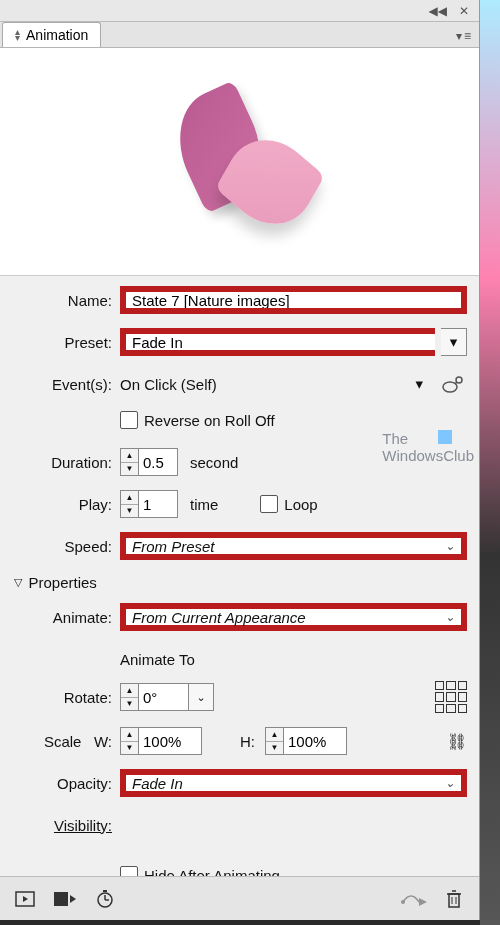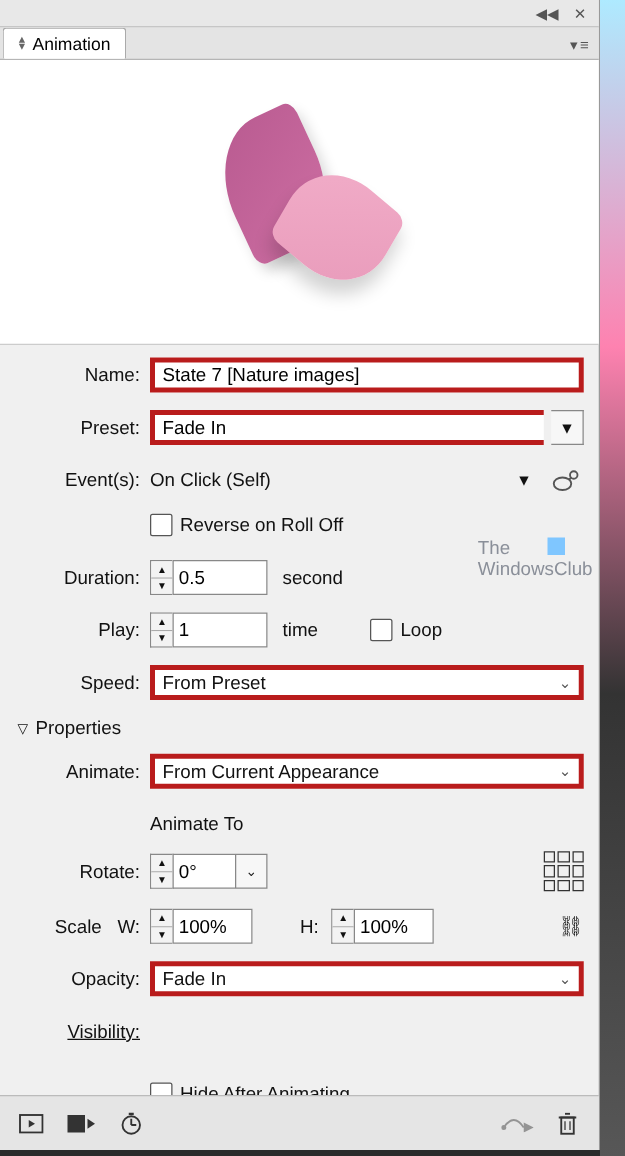--- a/index.html
+++ b/index.html
@@ -15,30 +15,30 @@
   .tab-menu { padding: 0 8px 4px 0; color: #555; font-size: 12px; display:flex; align-items:center; gap:2px; }
   .preview { height: 228px; background: #fff; margin: 0; display:flex; align-items:center; justify-content:center; border-bottom: 1px solid #ccc; }
   .butterfly { position: relative; width: 160px; height: 140px; }
   .wing { position:absolute; border-radius: 60% 10% 60% 10%; }
   .wing.left { width: 80px; height: 110px; background: linear-gradient(145deg, #b85a90, #ce6fa3); left: 20px; top: 0; transform: rotate(-25deg); box-shadow: 2px 8px 10px rgba(0,0,0,.15);}
   .wing.right { width: 90px; height: 80px; background: linear-gradient(145deg, #f2aec9, #e89aba); left: 65px; top: 50px; transform: rotate(40deg) skew(10deg); box-shadow: 4px 10px 14px rgba(0,0,0,.18);}
   .panel { padding: 10px 12px 0 12px; font-size: 15px; color: #111; }
   .row { display: flex; align-items: center; margin-bottom: 14px; min-height: 28px; }
   .label { width: 108px; text-align: right; padding-right: 8px; font-size: 15px; }
   .field { flex: 1; display:flex; align-items:center; gap:6px; }
-  input[type=text].txt, .sel { height: 28px; border: 4px solid #b91c1c; background: #fff; padding: 0 6px; font-size: 15px; }
+  input[type=text].txt, .sel { height: 28px; border: 6px solid #b91c1c; background: #fff; padding: 0 6px; font-size: 15px; }
   .txt.full { flex: 1; }
-  .sel { flex: 1; display:flex; align-items:center; justify-content:space-between; padding-right: 6px; }
+  .sel { flex: 1; display:flex; align-items:center; justify-content:space-between; padding-right: 6px; font-style: italic; }
   .sel .caret { font-size: 12px; color: #555; }
   .dropbtn { width: 26px; height: 28px; border:1px solid #888; border-left:none; display:flex; align-items:center; justify-content:center; background:#f7f7f7; }
   .spin { display:flex; }
   .spin .btns { width: 18px; height: 28px; border:1px solid #888; border-right:none; display:flex; flex-direction:column; }
   .spin .btns div { flex:1; display:flex; align-items:center; justify-content:center; font-size:8px; background:#f3f3f3; border-bottom:1px solid #aaa; }
   .spin .btns div:last-child{border-bottom:none;}
-  .spin input { width: 76px; height:28px; border:1px solid #888; padding:0 4px; font-size:15px; }
+  .spin input { width: 40px; height:28px; border:1px solid #888; padding:0 4px; font-size:15px; }
   .unit { margin-left: 6px; font-size:15px; }
   .chk { display:flex; align-items:center; gap:6px; }
   .chk .box { width:18px; height:18px; border:1px solid #555; background:#fff; border-radius:2px; }
   .section-header { display:flex; align-items:center; gap:6px; font-size:15px; margin: 8px 0 12px 2px; }
   .section-header .tri { font-size:11px; }
   .iconbtn { width:28px; height:24px; display:flex; align-items:center; justify-content:center; color:#444; }
   .proxy-grid { width:32px; height:32px; display:grid; grid-template:repeat(3,1fr)/repeat(3,1fr); gap:2px; }
   .proxy-grid div { border:1px solid #333; }
   .link-icon { font-size:16px; display:flex; align-items:center; }
   .footer { position:absolute; bottom:0; left:0; right:0; height:44px; background:#e5e5e5; border-top:1px solid #bbb; display:flex; align-items:center; padding:0 12px; gap:14px; }

